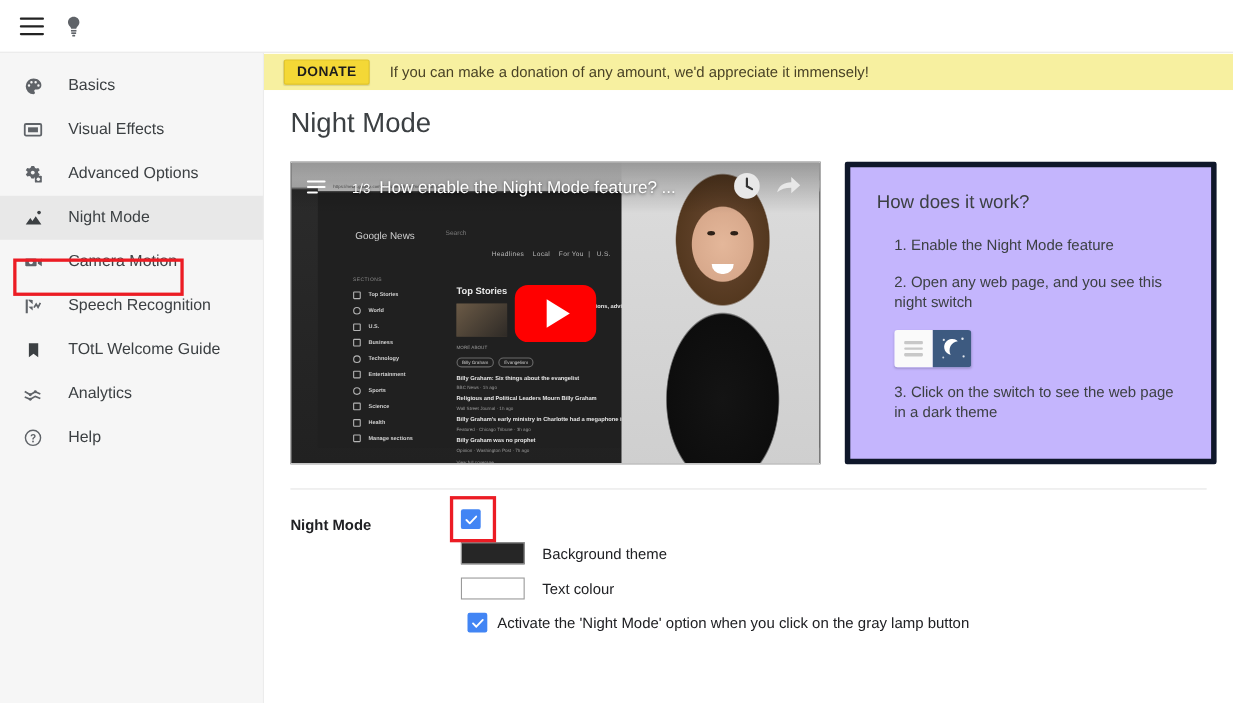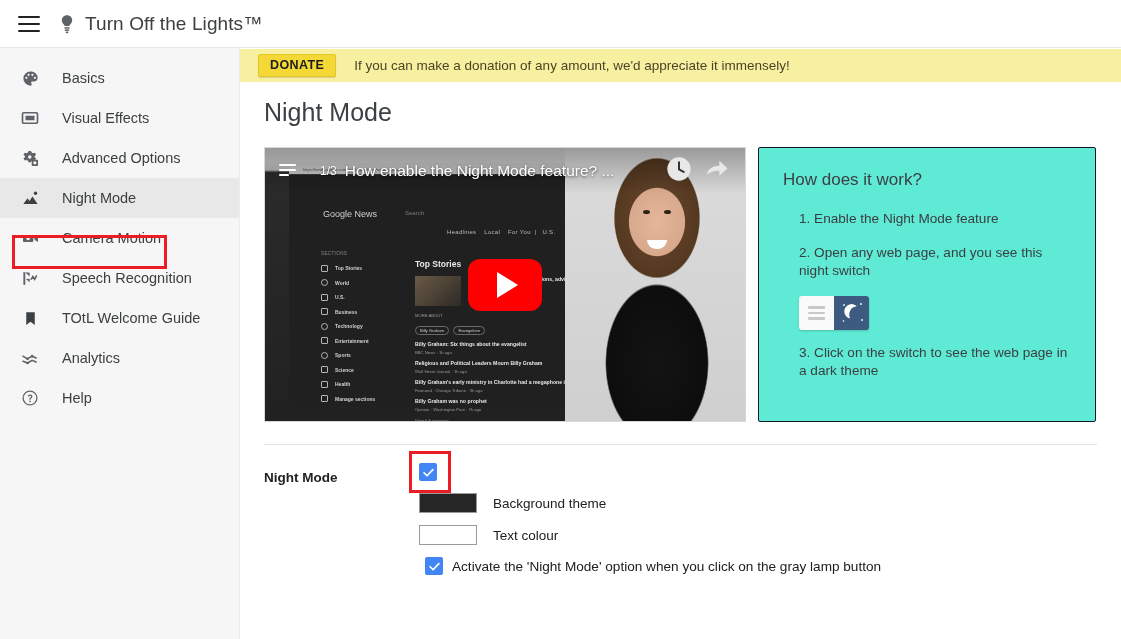--- a/index.html
+++ b/index.html
@@ -199,25 +199,25 @@
     width: 74px; height: 52px; background:#f00; border-radius:12px;
     display:flex; align-items:center; justify-content:center; z-index: 4; cursor:pointer;
   }
   #play-button .tri {
     width:0;height:0;border-left:21px solid #fff;border-top:13px solid transparent;border-bottom:13px solid transparent;
     margin-left:5px;
   }
 
   
   #how-panel {
-    margin-left: 12px;
+    margin-left: 22px;
     width: 338px; height: 275px;
-    border: 1px solid #0f172a;
+    border: 5px solid #0f172a;
     border-radius: 2px;
-    background: #5eead4;
+    background: #c4b5fd;
     padding: 22px 24px;
     flex: none;
   }
   #how-title { font-size: 17px; color: #3c4043; margin: 0 0 20px; font-weight: normal; }
   .how-step { font-size: 13.6px; color: #3c4043; line-height: 18px; margin: 0 0 16px 16px; }
   #night-switch-demo {
     margin: 0 0 14px 16px;
     width: 70px; height: 34px;
     display: flex; border-radius: 3px; overflow: hidden;
     box-shadow: 0 1px 2px rgba(0,0,0,.18);
@@ -258,21 +258,20 @@
       <span></span>
       <span></span>
   </div>
   <div class="brand-wrap">
     <svg class="brand-lamp" viewBox="0 0 18 20">
       <path d="M9 1.2c-3 0-5.2 2.2-5.2 5 0 2 1.2 3.2 2 4.2.5.6.8 1.1.9 1.7h4.6c.1-.6.4-1.1.9-1.7.8-1 2-2.2 2-4.2 0-2.8-2.2-5-5.2-5z" fill="#5f6368"></path>
       <rect x="6.5" y="13.2" width="5" height="1.5" fill="#5f6368"></rect>
       <rect x="6.8" y="15.4" width="4.4" height="1.5" fill="#5f6368"></rect>
       <rect x="7.6" y="17.6" width="2.8" height="1.6" rx="0.8" fill="#5f6368"></rect>
     </svg>
-    <span id="brand-title">Turn Off the Lights™</span>
   </div>
 </div>
 
 <div id="sidebar">
 
   <div class="nav-item">
     <span class="nav-icon">
       <svg width="19" height="19" viewBox="0 0 24 24">
           <path fill="#5f6368" d="M12 3a9 9 0 0 0 0 18c.9 0 1.6-.7 1.6-1.6 0-.4-.2-.8-.4-1.1-.3-.3-.4-.6-.4-1 0-.9.7-1.6 1.6-1.6H16a5 5 0 0 0 5-5c0-4.4-4-7.7-9-7.7zM6.8 12.5a1.4 1.4 0 1 1 0-2.8 1.4 1.4 0 0 1 0 2.8zm2.8-3.8a1.4 1.4 0 1 1 0-2.8 1.4 1.4 0 0 1 0 2.8zm4.8 0a1.4 1.4 0 1 1 0-2.8 1.4 1.4 0 0 1 0 2.8zm3.2 3.8a1.4 1.4 0 1 1 0-2.8 1.4 1.4 0 0 1 0 2.8z"></path>
         </svg>

